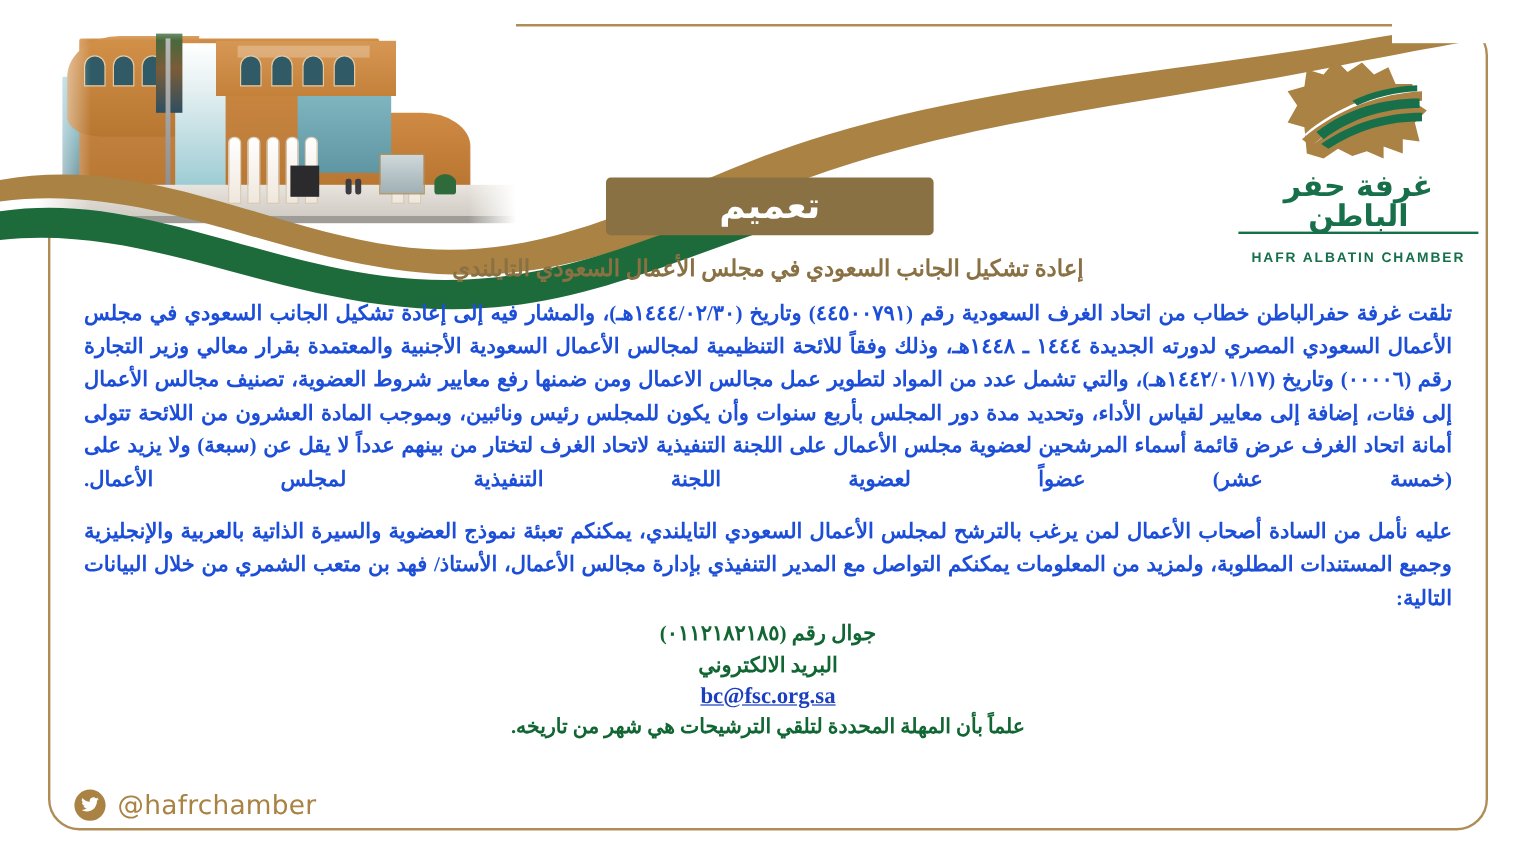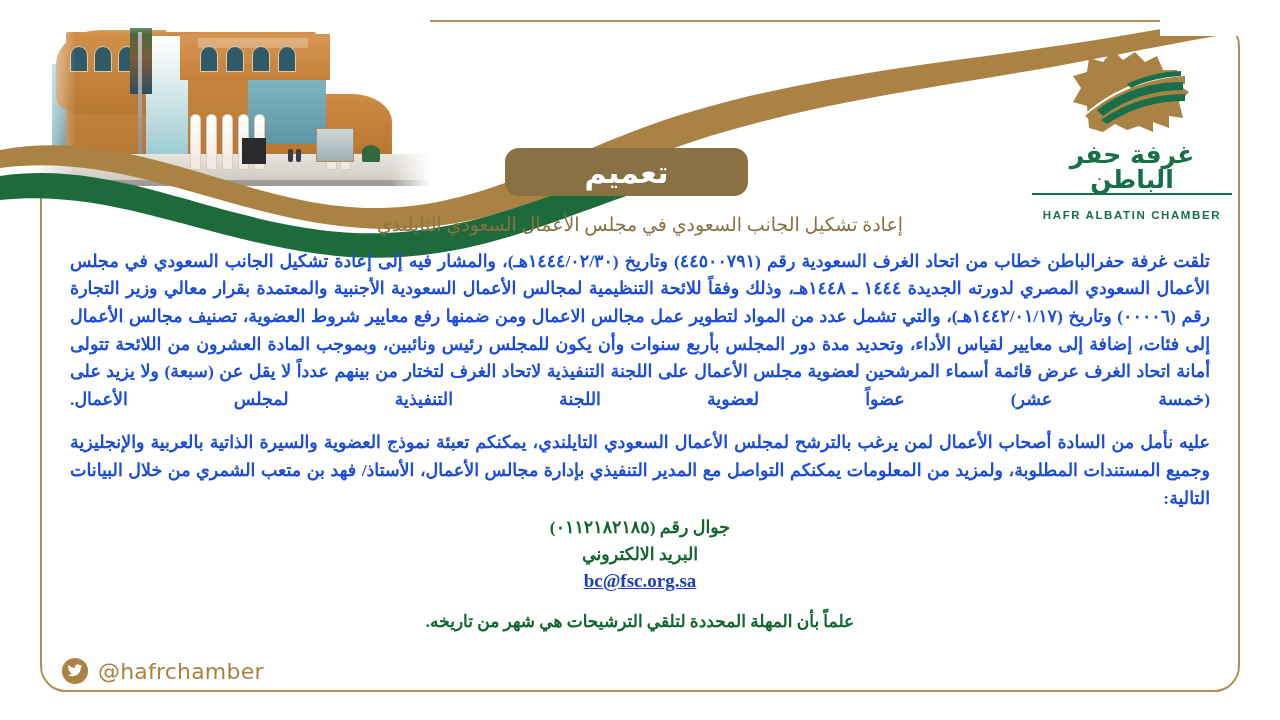--- a/index.html
+++ b/index.html
@@ -268,24 +268,24 @@
     color: #17704a;
     letter-spacing: 1.6px;
     direction: ltr;
   }
 
   
   .title-banner {
     position: absolute;
     left: 505px;
     top: 148px;
-    width: 243px;
+    width: 273px;
     height: 48px;
     background: #8a7144;
-    border-radius: 14px;
+    border-radius: 4px;
     display: flex;
     align-items: center;
     justify-content: center;
   }
   .title-banner span {
     font-family: "DejaVu Sans", "Liberation Sans", sans-serif;
     font-size: 30px;
     font-weight: bold;
     color: #ffffff;
     letter-spacing: 1px;
@@ -296,21 +296,21 @@
     position: absolute;
     left: 70px;
     top: 212px;
     width: 1140px;
     text-align: justify;
     text-align-last: center;
   }
   .subject {
     font-family: "Liberation Serif", "DejaVu Serif", serif;
     font-size: 19px;
-    font-weight: normal;
+    font-weight: bold;
     color: #8a7144;
     text-align: left;
     margin-bottom: 10px;
     line-height: 1.35;
   }
   .body-text {
     font-family: "Liberation Serif", "DejaVu Serif", serif;
     font-size: 17.5px;
     font-weight: bold;
     color: #1d4ed8;
@@ -339,21 +339,21 @@
     direction: ltr;
     display: inline-block;
     text-align: center;
   }
   .note-line {
     font-family: "Liberation Serif", "DejaVu Serif", serif;
     font-size: 17px;
     font-weight: bold;
     color: #116633;
     text-align: center;
-    margin-top: 16px;
+    margin-top: 0;
   }
 
   
   .social {
     position: absolute;
     left: 62px;
     bottom: 36px;
     display: flex;
     align-items: flex-end;
     direction: ltr;

